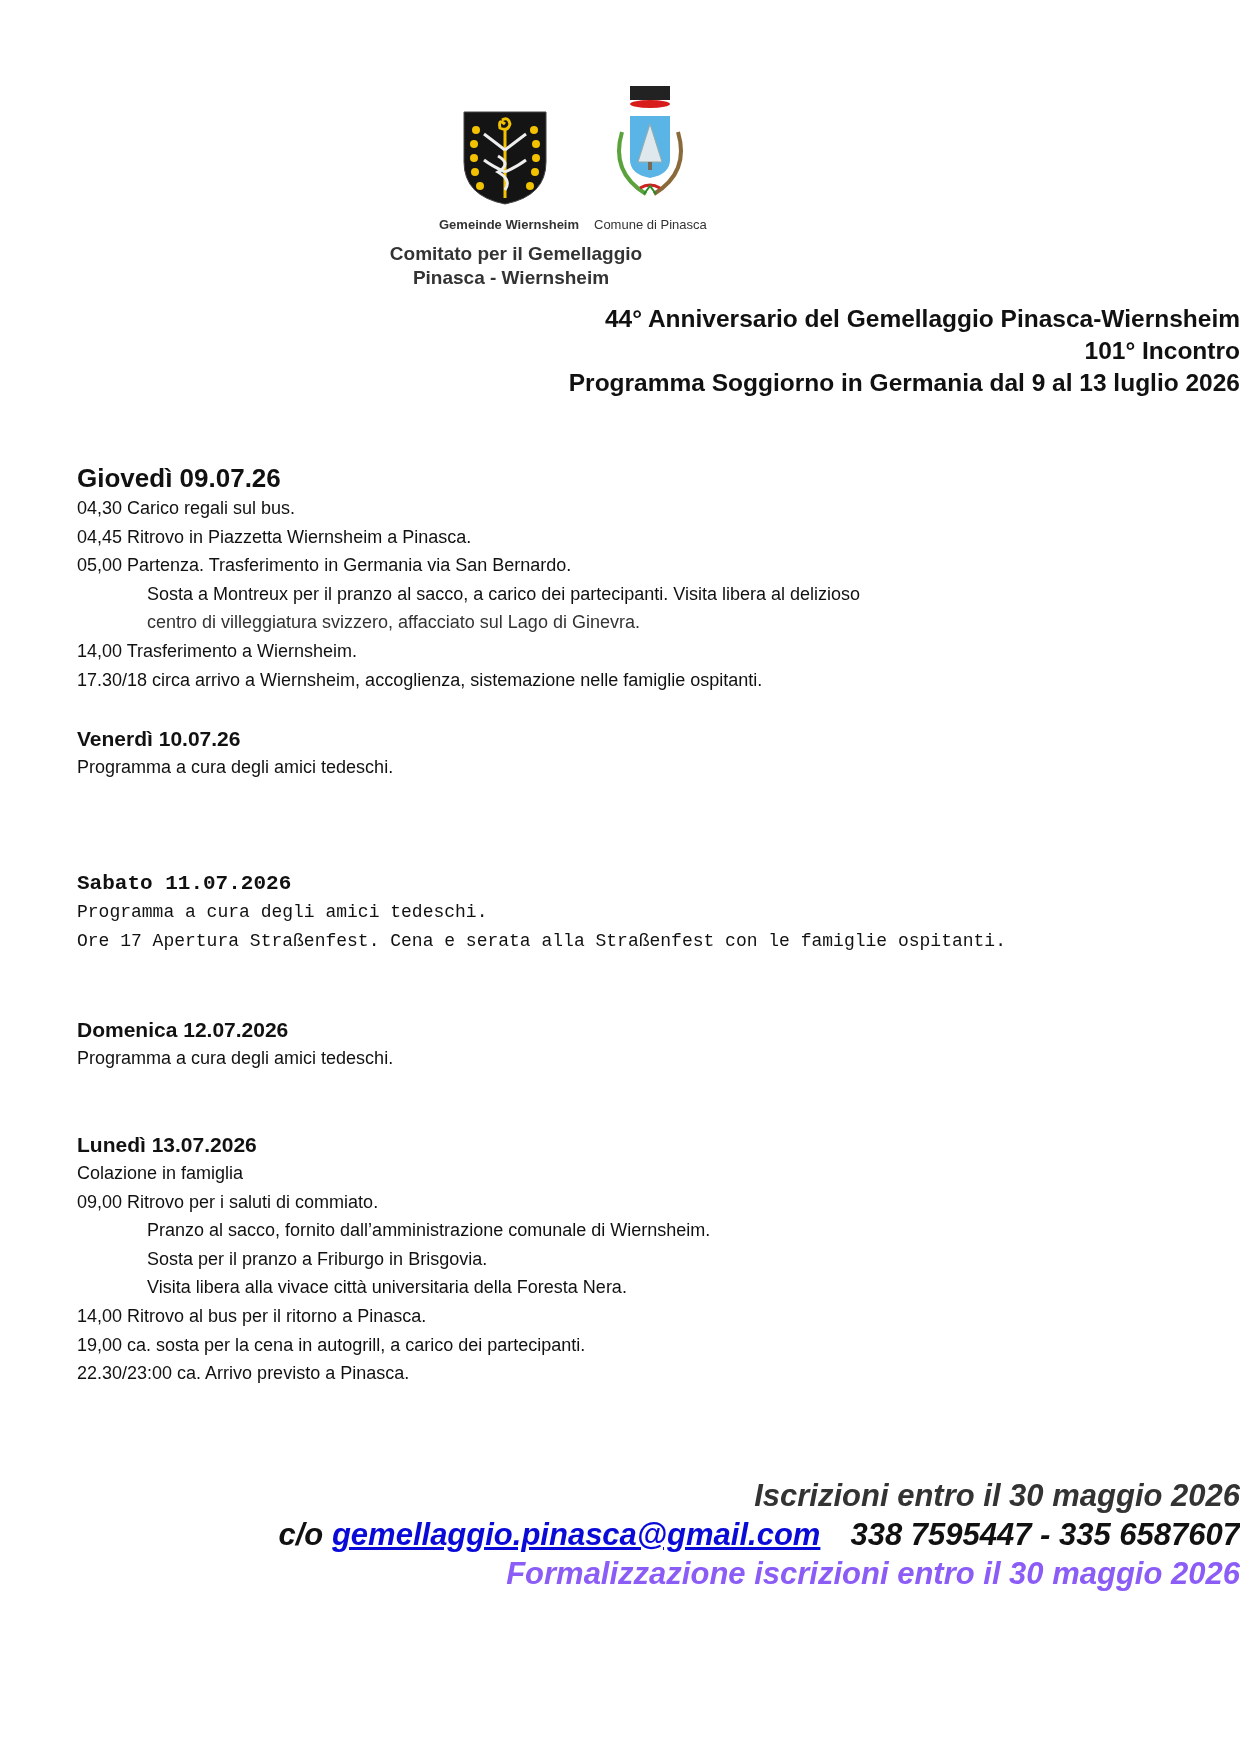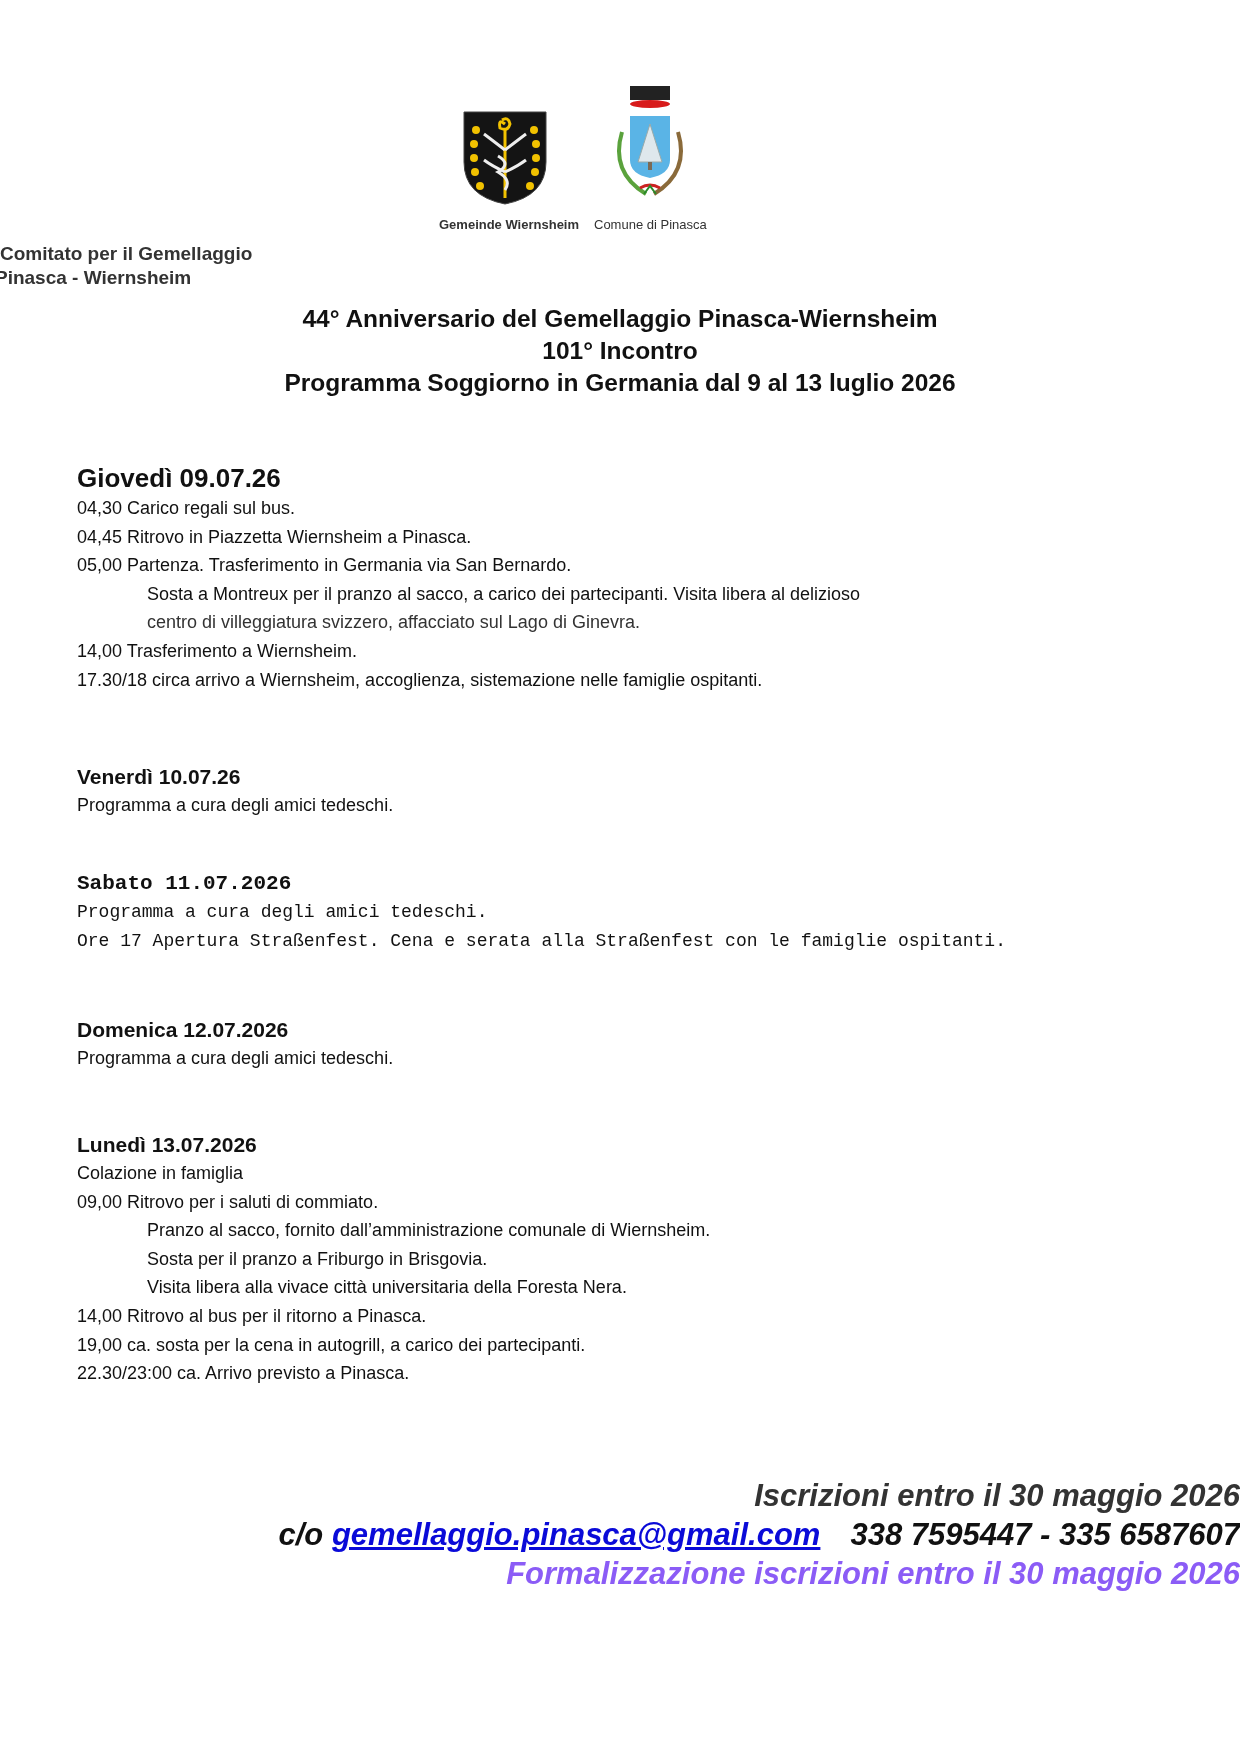--- a/index.html
+++ b/index.html
@@ -4,24 +4,24 @@
 <style>
   html, body { margin:0; padding:0; background:#ffffff; }
   body { width:1240px; height:1753px; position:relative; overflow:hidden;
          font-family:"Liberation Sans", sans-serif; color:#111; }
   .abs { position:absolute; }
   .shield-w { left:462px; top:110px; width:86px; height:96px; }
   .crest-p { left:600px; top:82px; width:100px; height:128px; }
   .logo-label { top:217px; font-size:13px; color:#333; white-space:nowrap; }
   .lbl-w { left:439px;font-weight:bold; }
   .lbl-p { left:594px; }
-  .committee { left:0; width:1032px; text-align:left; font-weight:bold; color:#333; font-size:19px; line-height:24px; }
+  .committee { left:0; width:1032px; text-align:center; font-weight:bold; color:#333; font-size:19px; line-height:24px; }
   .committee.l1 { top:242px; }
   .committee.l2 { top:266px; left:-5px; }
-  .title { left:0; width:1240px; text-align:center; font-weight:bold; font-size:24.5px; line-height:32px; color:#111; }
+  .title { left:0; width:1240px; text-align:right; font-weight:bold; font-size:24.5px; line-height:32px; color:#111; }
   .t1 { top:303px; }
   .t2 { top:335px; }
   .t3 { top:367px; }
   .section { left:77px; width:1120px; }
   .day { font-weight:bold; font-size:21px; line-height:28px; }
   .day.big { font-size:26px; line-height:32px; }
   .line { font-size:18px; line-height:28.6px; white-space:nowrap; }
   .line.indent { padding-left:70px; }
   .line.soft { color:#333; }
   .footer { left:0; width:1240px; text-align:right; font-weight:bold; font-style:italic; font-size:31px; line-height:38px; white-space:nowrap; }
@@ -84,21 +84,21 @@
   <div class="day big">Giovedì 09.07.26</div>
   <div class="line">04,30 Carico regali sul bus.</div>
   <div class="line">04,45 Ritrovo in Piazzetta Wiernsheim a Pinasca.</div>
   <div class="line">05,00 Partenza. Trasferimento in Germania via San Bernardo.</div>
   <div class="line indent">Sosta a Montreux per il pranzo al sacco, a carico dei partecipanti. Visita libera al delizioso</div>
   <div class="line indent soft">centro di villeggiatura svizzero, affacciato sul Lago di Ginevra.</div>
   <div class="line">14,00 Trasferimento a Wiernsheim.</div>
   <div class="line">17.30/18 circa arrivo a Wiernsheim, accoglienza, sistemazione nelle famiglie ospitanti.</div>
 </div>
 
-<div class="abs section" style="top:763px;">
+<div class="abs section" style="top:725px;">
   <div class="day">Venerdì 10.07.26</div>
   <div class="line">Programma a cura degli amici tedeschi.</div>
 </div>
 
 <div class="abs section" style="top:870px;font-family:Liberation Mono, monospace;">
   <div class="day">Sabato 11.07.2026</div>
   <div class="line">Programma a cura degli amici tedeschi.</div>
   <div class="line">Ore 17 Apertura Straßenfest. Cena e serata alla Straßenfest con le famiglie ospitanti.</div>
 </div>
 

